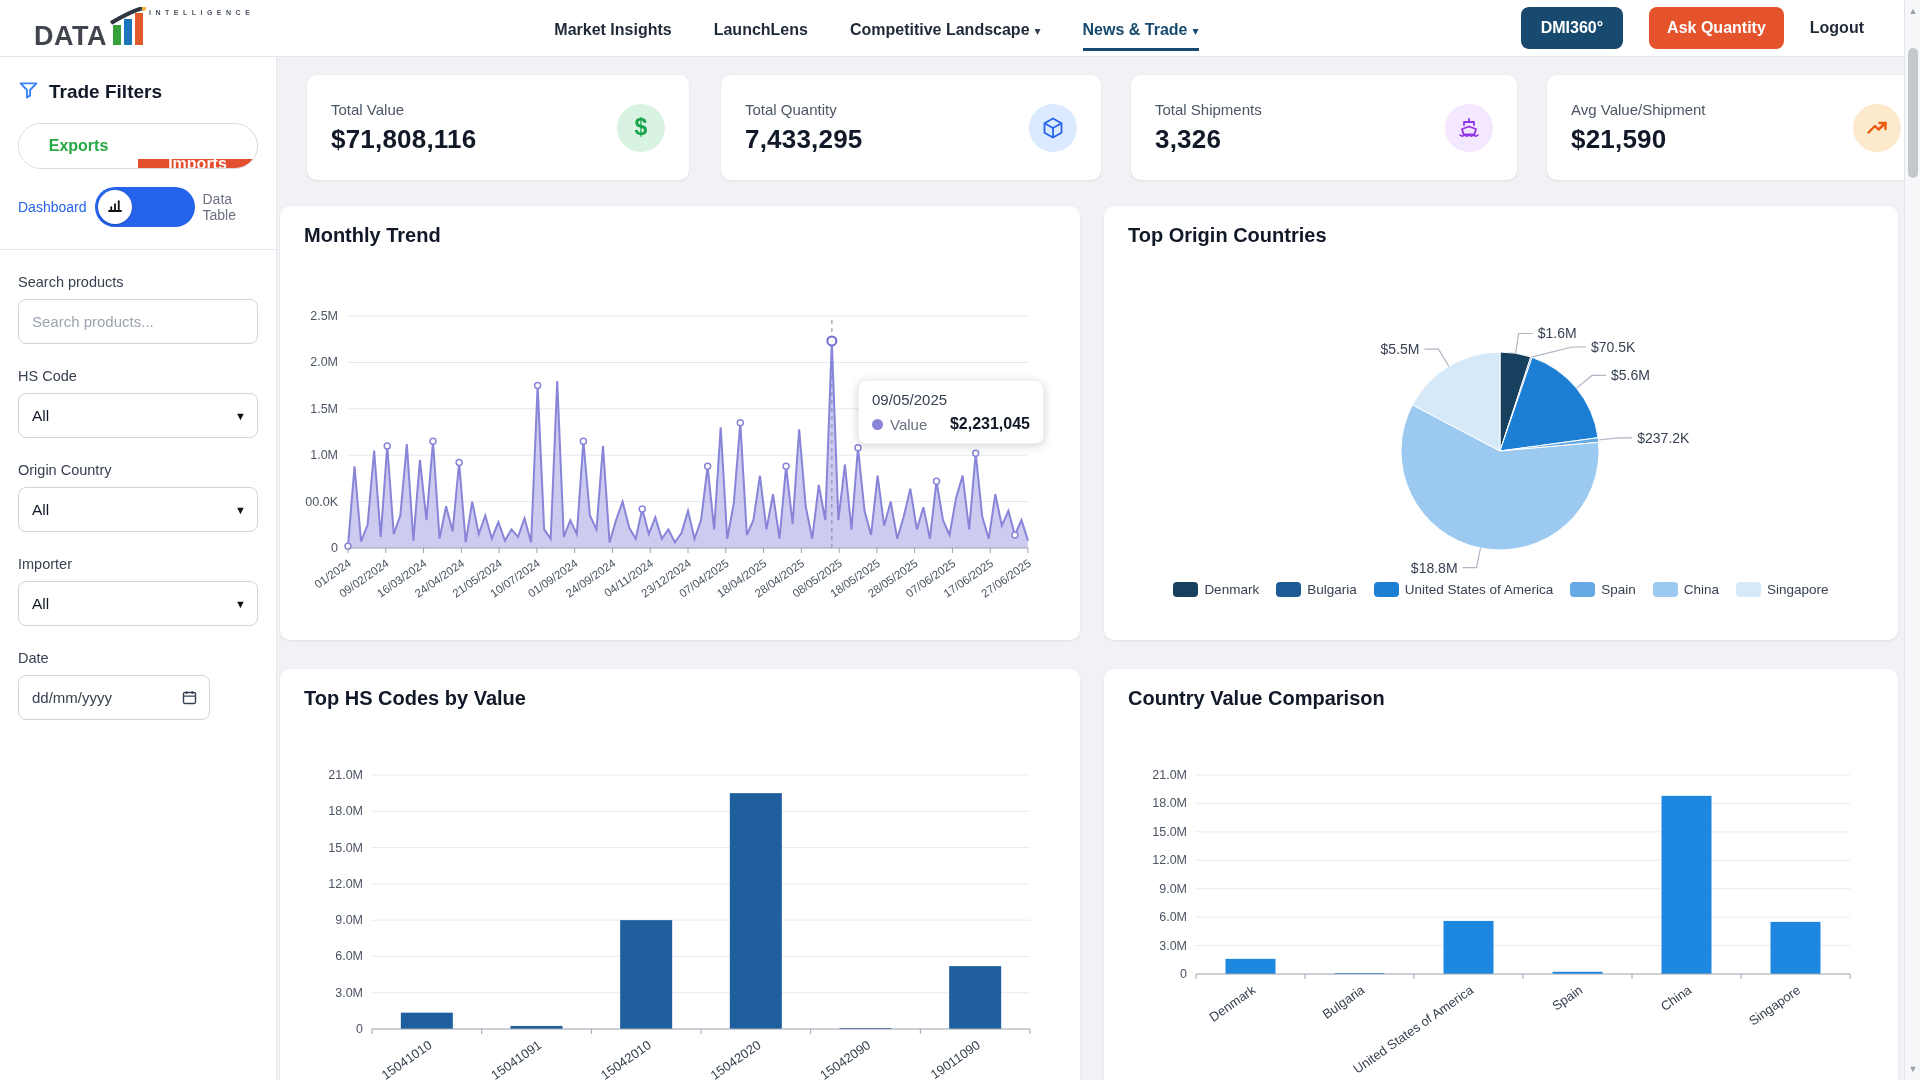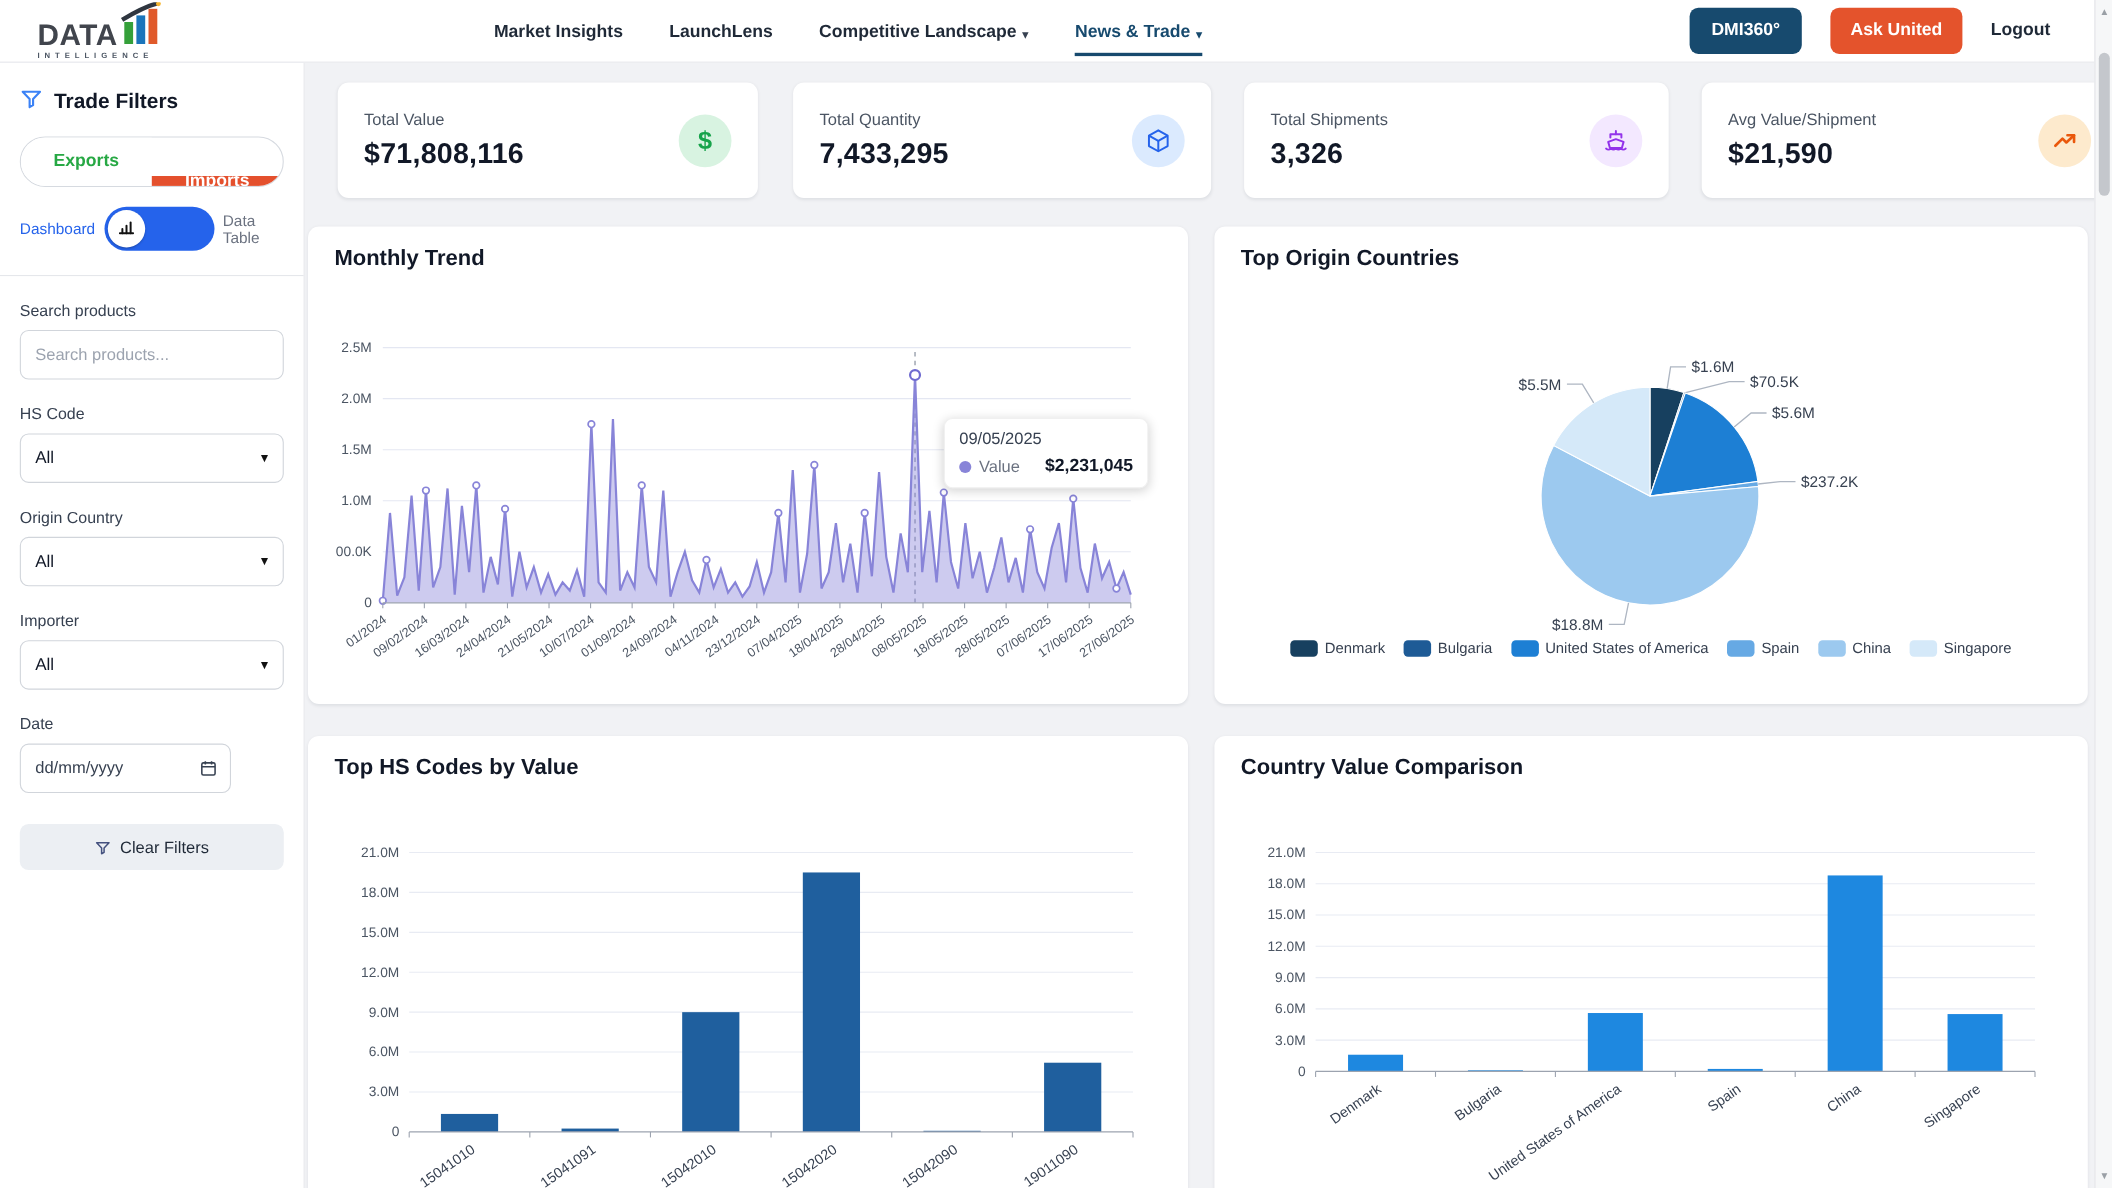--- a/index.html
+++ b/index.html
@@ -2,21 +2,21 @@
 <html><head>
 <meta charset="utf-8">
 <style>
   * { margin:0; padding:0; box-sizing:border-box; }
   html,body { width:1920px; height:1080px; overflow:hidden; background:#f1f2f5;
     font-family:"Liberation Sans","DejaVu Sans",sans-serif; color:#111827; }
 
   
   .header { position:absolute; left:0; top:0; width:1904px; height:57px; background:#fff;
     border-bottom:1px solid #e5e7eb; display:flex; align-items:center; z-index:30; }
-  .logo-wrap { margin-left:34px; display:flex; flex-direction:column; line-height:1; }
+  .logo-wrap { margin-left:34px; display:flex; flex-direction:row; line-height:1; }
   .logo-row { display:flex; align-items:flex-end; gap:2px; }
   .logo-word { font-size:27px; font-weight:800; color:#41454d; letter-spacing:0.5px; }
   .logo-sub { font-size:7px; letter-spacing:4.5px; color:#4b5563; margin-top:2px; font-weight:600; }
   .nav { display:flex; align-items:center; gap:42px; margin-left:300px; }
   .nav-item { font-size:16px; font-weight:700; color:#1f2937; cursor:pointer; display:flex; align-items:center; gap:5px; padding:15px 0 12px; }
   .nav-item .chev { font-size:12px; color:#374151; transform:translateY(1px); }
   .nav-item.active { color:#174a6e; border-bottom:3px solid #174a6e; padding-bottom:9px; }
   .nav-item.active .chev { color:#174a6e; }
   .header-right { margin-left:auto; display:flex; align-items:center; gap:26px; padding-right:40px; }
   .btn-dmi { background:#174a6e; color:#fff; font-size:16px; font-weight:700; border:none;
@@ -112,21 +112,21 @@
         <span>Competitive Landscape</span>
         <span class="chev">▾</span>
       </div>
     <div class="nav-item active">
         <span>News &amp; Trade</span>
         <span class="chev">▾</span>
       </div>
   </div>
   <div class="header-right">
     <button class="btn-dmi">DMI360°</button>
-    <button class="btn-ask">Ask United</button>
+    <button class="btn-ask">Ask Quantity</button>
     <span class="logout">Logout</span>
   </div>
 </div>
 
 <div class="scrollbar">
   <div class="sb-arrow" style="top:6px">▲</div>
   <div class="sb-thumb"></div>
   <div class="sb-arrow" style="bottom:6px">▼</div>
 </div>
 
@@ -187,26 +187,20 @@
 
   <div class="sb-label">Date</div>
   <div class="date-input">
     <span>dd/mm/yyyy</span>
     <svg width="17" height="17" viewBox="0 0 24 24" fill="none" stroke="#374151" stroke-width="2">
       <rect x="3.5" y="5" width="17" height="15.5" rx="2"></rect>
         <path d="M8 3v4M16 3v4M3.5 10h17"></path>
     </svg>
   </div>
 
-  <button class="clear-btn">
-    <svg width="15" height="15" viewBox="0 0 24 24" fill="none" stroke="#44517e" stroke-width="2.2" stroke-linejoin="round">
-      <path d="M3 5h18l-7.2 7.6V19l-3.6 2v-8.4Z"></path>
-    </svg>
-    <span>Clear Filters</span>
-  </button>
 </div>
 
 <div class="card stat-card" style="left:280px;  width:382px;">
   <div>
       <div class="stat-label">Total Value</div>
        <div class="stat-value">$71,808,116</div>
     </div>
   <div class="stat-icon" style="background:#d8f3e1;">
     <span style="color:#16a34a;font-size:23px;font-weight:700;">$</span>
   </div>

